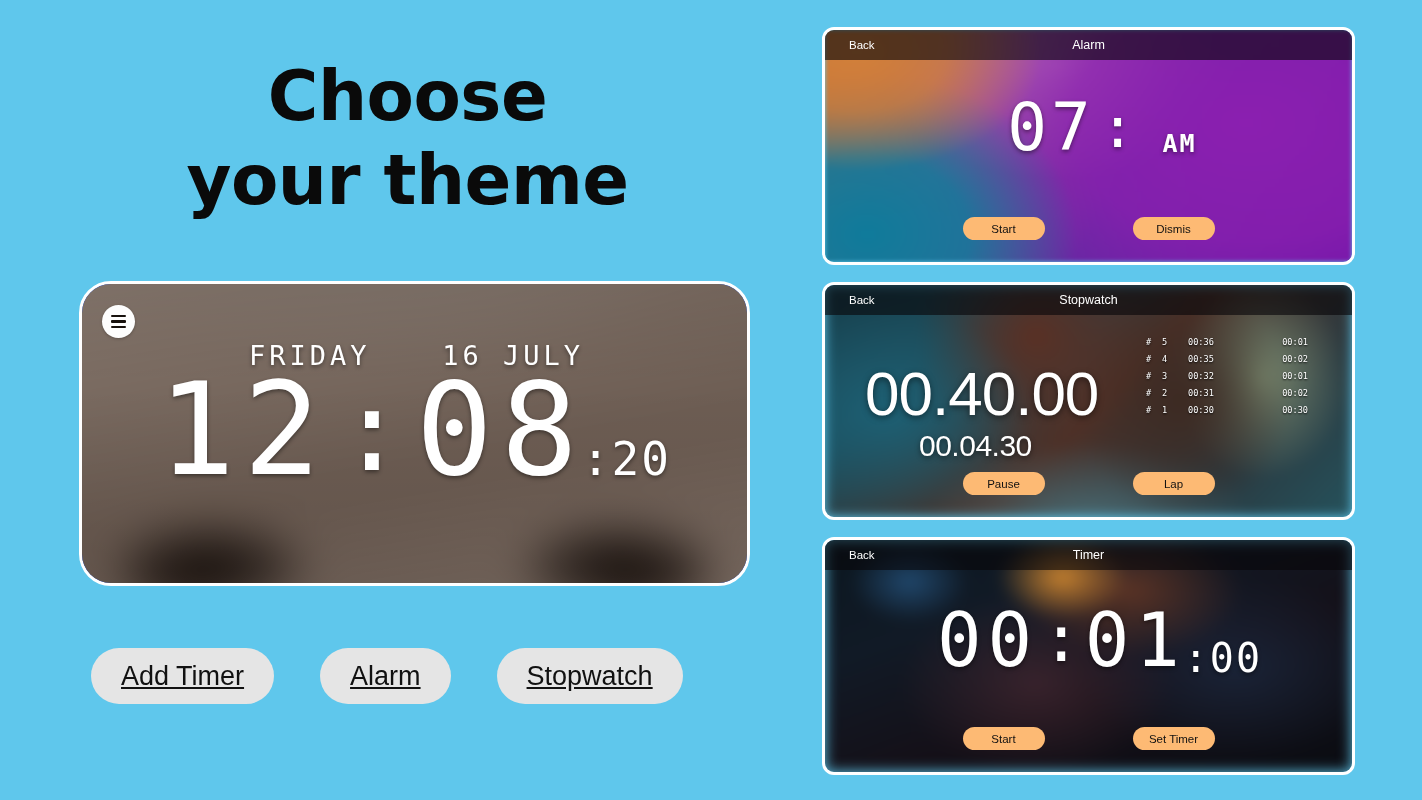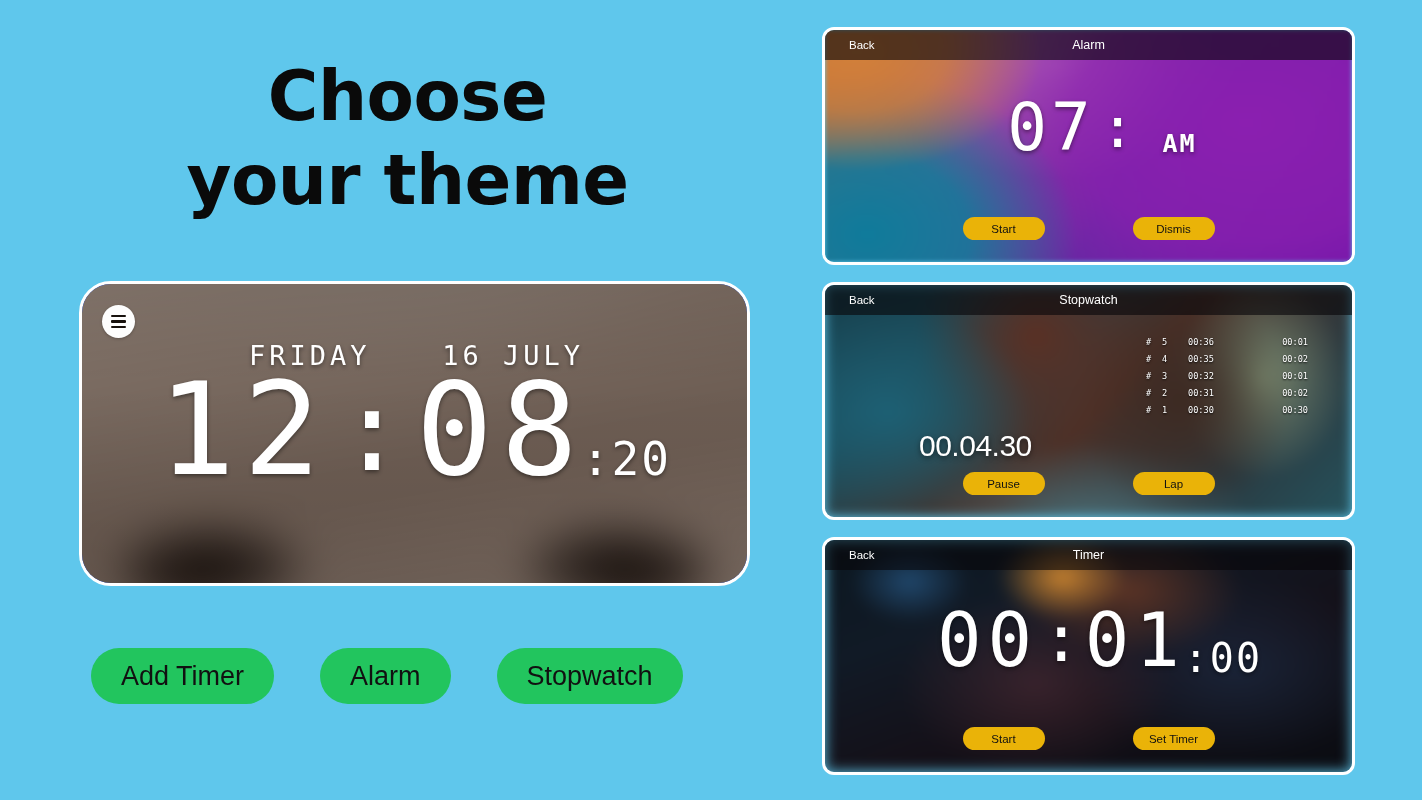--- a/index.html
+++ b/index.html
@@ -130,28 +130,29 @@
   
   #action-row {
     position: absolute;
     left: 91px; top: 648px;
     display: flex;
     gap: 46px;
   }
   .pill {
     height: 56px;
     border-radius: 28px;
-    background: #22c55e;
+    background: #e5e5e5;
     color: #111111;
     display: flex; align-items: center; justify-content: center;
     font-size: 27px;
     padding: 15px 30px;
     cursor: pointer;
     border: none;
     font-family: "Liberation Sans", sans-serif;
+    text-decoration: underline;
   }
 
   
   .device {
     position: absolute;
     left: 822px;
     width: 533px;
     height: 238px;
     border-radius: 12px;
     border: 3px solid #ffffff;
@@ -191,21 +192,21 @@
     position: absolute;
     left: 0; right: 0; bottom: 22px;
     display: flex; justify-content: center;
     gap: 88px;
     z-index: 5;
   }
   .mini-pill {
     min-width: 82px;
     height: 23px;
     border-radius: 12px;
-    background: #eab308;
+    background: #fdba74;
     color: #111111;
     display: flex; align-items: center; justify-content: center;
     font-size: 11.5px;
     padding: 0 16px;
     cursor: pointer;
     border: none;
     font-family: "Liberation Sans", sans-serif;
   }
 
   
@@ -375,20 +376,21 @@
 
 <div class="device" id="device-stopwatch">
   <div class="device-bg" id="stopwatch-bg"></div>
 
   <div class="device-topbar">
     <span class="device-back">Back</span>
     <span class="device-title">Stopwatch</span>
   </div>
 
   <div class="device-body">
+    <div id="stopwatch-main">00.40.00</div>
     <div id="stopwatch-sub">00.04.30</div>
 
     <div id="lap-table">
       <div class="lap-row">
         <span class="lh">#</span>
         <span class="ln">5</span>
         <span class="lt">00:36</span>
         <span class="ls">00:01</span>
       </div>
       <div class="lap-row">

